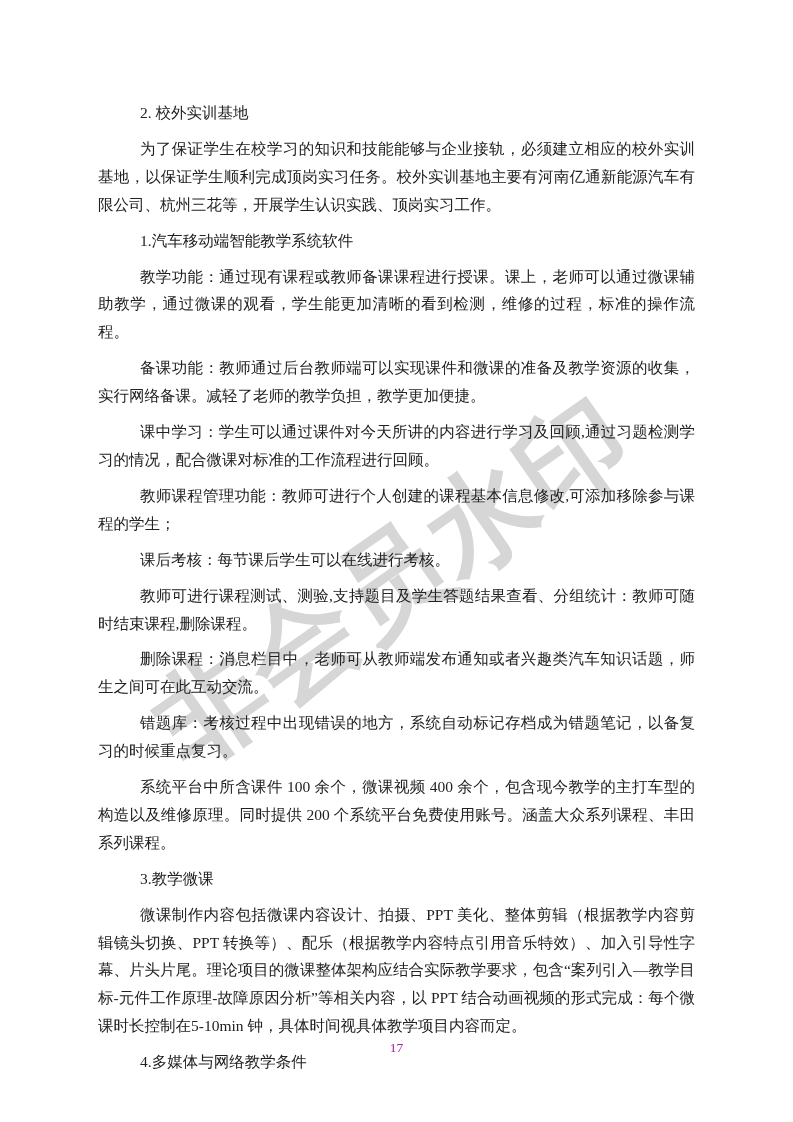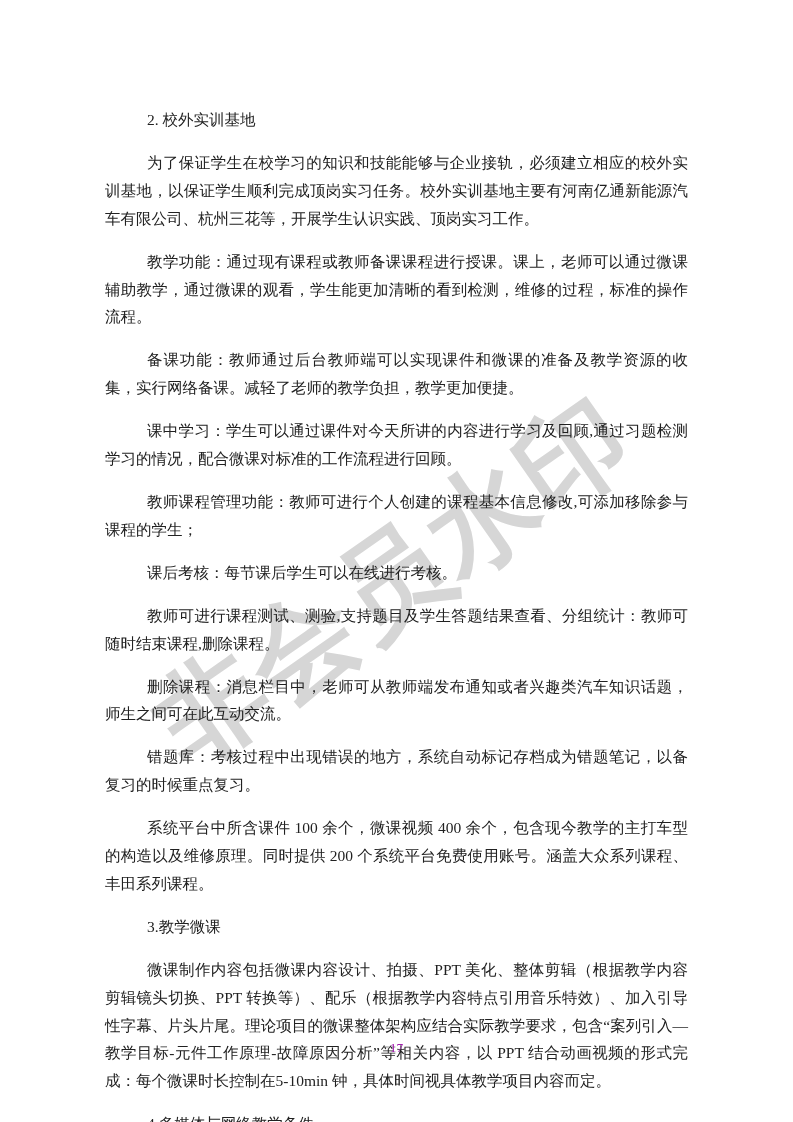--- a/index.html
+++ b/index.html
@@ -34,21 +34,21 @@
     left: 90px;
     top: 91px;
     width: 613px;
     z-index: 2;
     color: #212121;
     font-size: 15.5px;
     line-height: 27.9px;
     text-align: justify;
   }
   .content p {
-    margin: 15px;
+    margin: 8px;
     padding: 0;
     text-indent: 42px;
     word-break: break-all;
   }
   .page-number {
     position: absolute;
     top: 1040px;
     left: 0;
     width: 100%;
     text-align: center;
@@ -60,20 +60,21 @@
 </head>
 <body>
 
 <div class="page">
 
   <div class="watermark">非会员水印</div>
 
   <div class="content">
     <p>2. 校外实训基地</p>
     <p>为了保证学生在校学习的知识和技能能够与企业接轨，必须建立相应的校外实训基地，以保证学生顺利完成顶岗实习任务。校外实训基地主要有河南亿通新能源汽车有限公司、杭州三花等，开展学生认识实践、顶岗实习工作。</p>
+    <p>1.汽车移动端智能教学系统软件</p>
     <p>教学功能：通过现有课程或教师备课课程进行授课。课上，老师可以通过微课辅助教学，通过微课的观看，学生能更加清晰的看到检测，维修的过程，标准的操作流程。</p>
     <p>备课功能：教师通过后台教师端可以实现课件和微课的准备及教学资源的收集，实行网络备课。减轻了老师的教学负担，教学更加便捷。</p>
     <p>课中学习：学生可以通过课件对今天所讲的内容进行学习及回顾,通过习题检测学习的情况，配合微课对标准的工作流程进行回顾。</p>
     <p>教师课程管理功能：教师可进行个人创建的课程基本信息修改,可添加移除参与课程的学生；</p>
     <p>课后考核：每节课后学生可以在线进行考核。</p>
     <p>教师可进行课程测试、测验,支持题目及学生答题结果查看、分组统计：教师可随时结束课程,删除课程。</p>
     <p>删除课程：消息栏目中，老师可从教师端发布通知或者兴趣类汽车知识话题，师生之间可在此互动交流。</p>
     <p>错题库：考核过程中出现错误的地方，系统自动标记存档成为错题笔记，以备复习的时候重点复习。</p>
     <p>系统平台中所含课件 100 余个，微课视频 400 余个，包含现今教学的主打车型的构造以及维修原理。同时提供 200 个系统平台免费使用账号。涵盖大众系列课程、丰田系列课程。</p>
     <p>3.教学微课</p>

